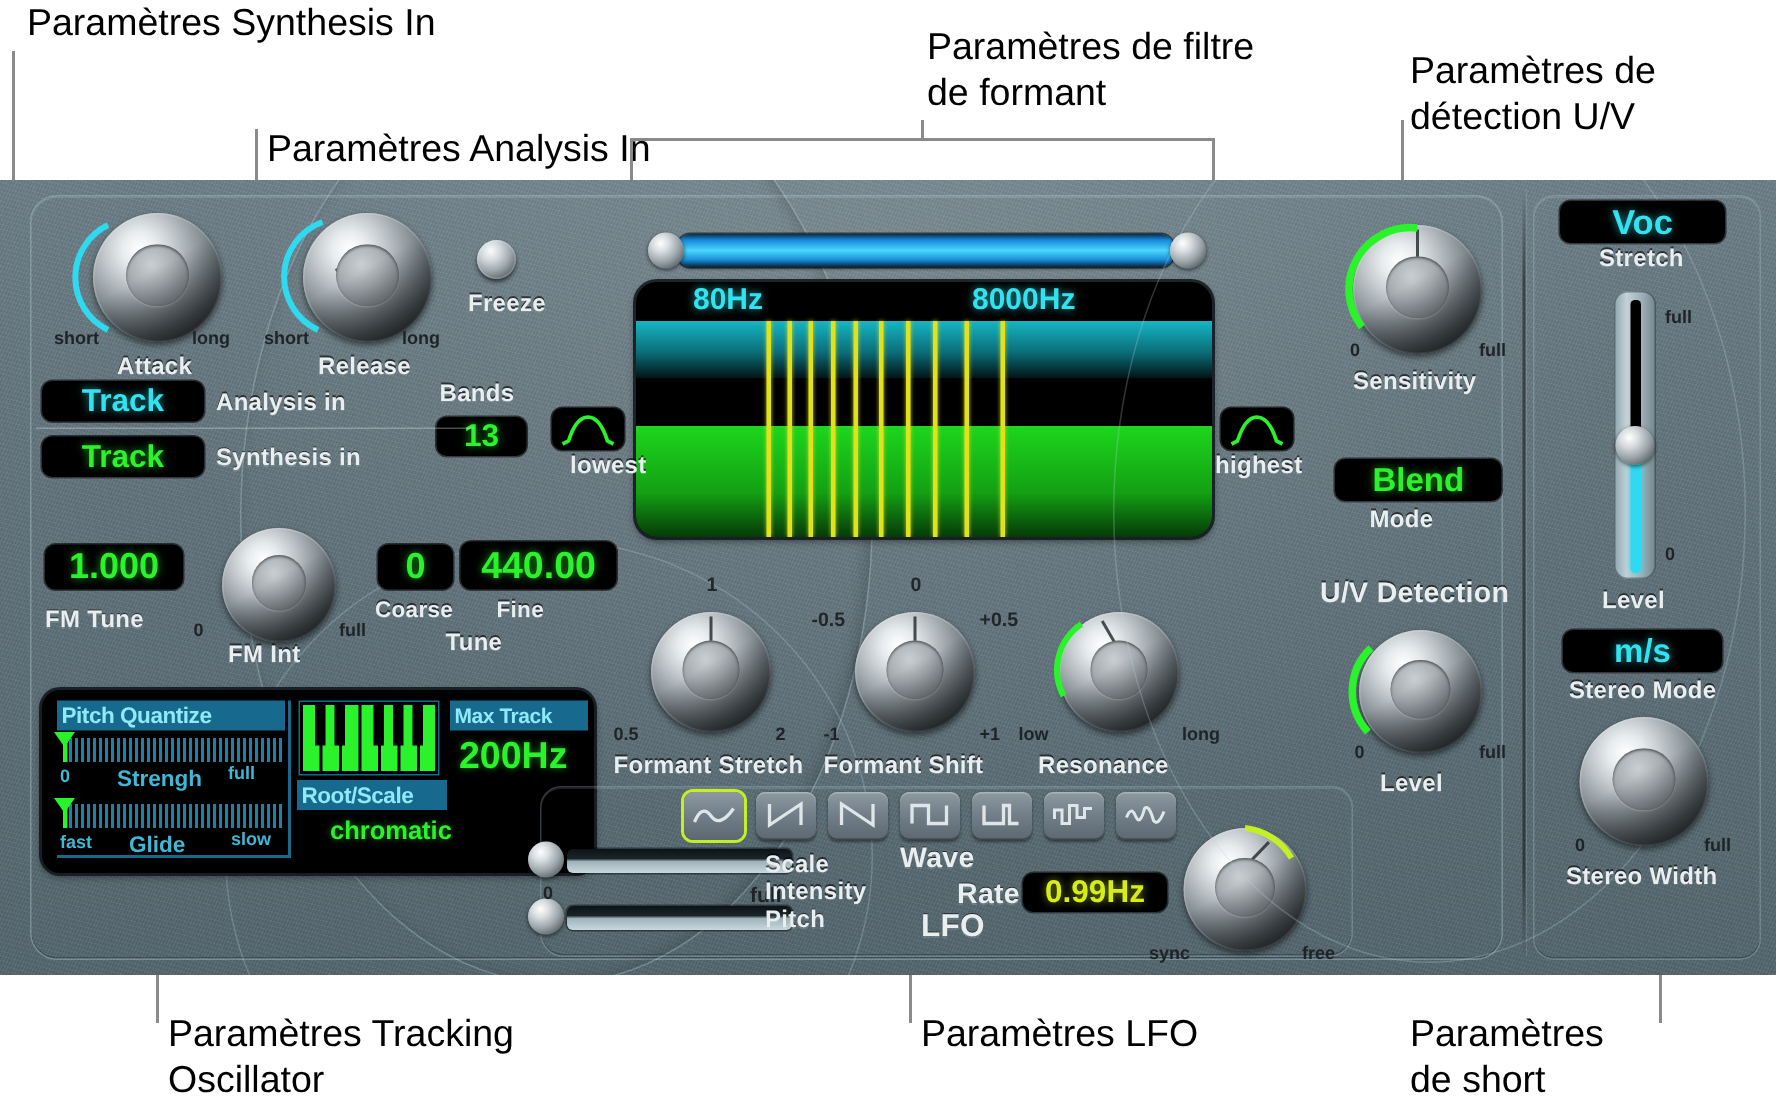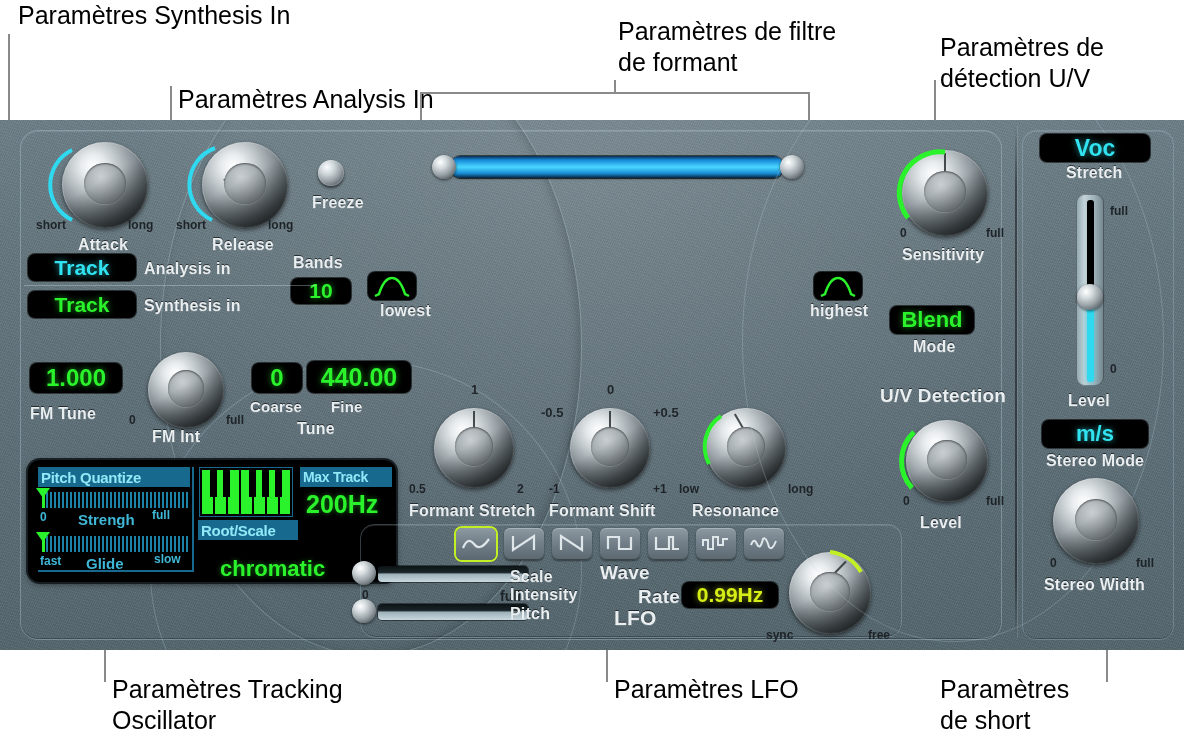--- a/index.html
+++ b/index.html
@@ -195,21 +195,21 @@
     <path d="M 20 88 A 39 39 0 0 1 23 16" fill="none" stroke="#2fd9f0" stroke-width="4"></path>
   </svg>
   <div class="ticklbl" style="left:176px;top:98px;">short</div>
   <div class="ticklbl" style="left:268px;top:98px;">long</div>
   <div class="knoblbl" style="left:212px;top:116px;">Release</div>
 
   <div class="freeze" style="left:318px;top:40px;"></div>
   <div class="knoblbl" style="left:312px;top:74px;">Freeze</div>
 
   <div class="knoblbl" style="left:293px;top:134px;">Bands</div>
-  <div class="lcd green" style="left:291px;top:158px;width:60px;height:26px;font-size:21px;">10</div>
+  <div class="lcd green" style="left:291px;top:158px;width:60px;height:26px;font-size:21px;">13</div>
 
   <div class="lcd cyan" style="left:28px;top:134px;width:108px;height:27px;font-size:21px;">Track</div>
   <div class="knoblbl" style="left:144px;top:140px;">Analysis in</div>
 
   <div class="leader hline" style="left:24px;top:165px;width:292px;background:rgba(220,235,242,.32);height:1px;"></div>
 
   <div class="lcd green" style="left:28px;top:171px;width:108px;height:27px;font-size:21px;">Track</div>
   <div class="knoblbl" style="left:144px;top:177px;">Synthesis in</div>
 
   <div class="lcd green" style="left:30px;top:243px;width:92px;height:30px;font-size:24px;">1.000</div>
@@ -259,29 +259,45 @@
       <div class="wkey" style="left:54px;top:2px;width:11px;height:44px;"></div>
       <div class="wkey" style="left:67px;top:2px;width:11px;height:44px;"></div>
       <div class="wkey" style="left:80px;top:2px;width:10px;height:44px;"></div>
       <div class="bkey" style="left:10px;top:2px;width:7px;height:27px;"></div>
       <div class="bkey" style="left:23px;top:2px;width:7px;height:27px;"></div>
       <div class="bkey" style="left:49px;top:2px;width:7px;height:27px;"></div>
       <div class="bkey" style="left:62px;top:2px;width:7px;height:27px;"></div>
       <div class="bkey" style="left:75px;top:2px;width:7px;height:27px;"></div>
     </div>
     <div class="tohdr" style="left:170px;top:60px;width:100px;height:20px;">Root/Scale</div>
-    <div class="tobig" style="left:192px;top:96px;font-size:22px;">chromatic</div>
+    <div class="tobig" style="left:192px;top:84px;font-size:17px;">chromatic</div>
     <div class="tohdr" style="left:272px;top:7px;width:92px;height:20px;font-size:14px;">Max Track</div>
     <div class="tobig" style="left:278px;top:30px;font-size:25px;">200Hz</div>
   </div>
 
   <div id="bandbar" style="left:452px;top:36px;width:330px;height:22px;"></div>
   <div class="handle" style="left:432px;top:35px;width:24px;height:24px;"></div>
   <div class="handle" style="left:780px;top:35px;width:24px;height:24px;"></div>
 
+  <div id="formant" style="left:424px;top:68px;width:384px;height:170px;">
+    <div class="fz-top" style="top:26px;height:38px;"></div>
+    <div class="fz-bot" style="top:96px;height:74px;"></div>
+    <div class="fhz" style="left:38px;top:1px;">80Hz</div>
+    <div class="fhz" style="left:224px;top:1px;">8000Hz</div>
+    <div class="fline" style="left:87px;top:26px;height:144px;"></div>
+    <div class="fline" style="left:101px;top:26px;height:144px;"></div>
+    <div class="fline" style="left:115px;top:26px;height:144px;"></div>
+    <div class="fline" style="left:130px;top:26px;height:144px;"></div>
+    <div class="fline" style="left:145px;top:26px;height:144px;"></div>
+    <div class="fline" style="left:162px;top:26px;height:144px;"></div>
+    <div class="fline" style="left:180px;top:26px;height:144px;"></div>
+    <div class="fline" style="left:198px;top:26px;height:144px;"></div>
+    <div class="fline" style="left:219px;top:26px;height:144px;"></div>
+    <div class="fline" style="left:243px;top:26px;height:144px;"></div>
+  </div>
 
   <div class="curvebtn" style="left:368px;top:152px;width:48px;height:28px;">
     <svg width="48" height="28">
       <path d="M 7 24 L 11 22 Q 16 6 24 6 Q 32 6 37 22 L 41 24" fill="none" stroke="#2bf32b" stroke-width="2.5"></path>
     </svg>
   </div>
   <div class="knoblbl" style="left:364px;top:182px;margin-left:16px;">lowest</div>
 
   <div class="curvebtn" style="left:814px;top:152px;width:48px;height:28px;">
     <svg width="48" height="28">
@@ -400,21 +416,21 @@
     <div class="cap"></div>
     <div class="shade"></div>
   </div>
   <svg class="arcwrap" style="left:892px;top:20px;" width="106" height="106">
     <path d="M 16 78 A 41 41 0 0 1 53 12" fill="none" stroke="#2bf32b" stroke-width="5"></path>
   </svg>
   <div class="ticklbl" style="left:900px;top:106px;">0</div>
   <div class="ticklbl" style="left:986px;top:106px;">full</div>
   <div class="knoblbl" style="left:902px;top:126px;">Sensitivity</div>
 
-  <div class="lcd green" style="left:890px;top:186px;width:84px;height:28px;font-size:22px;">Blend</div>
+  <div class="lcd green" style="left:890px;top:186px;width:111px;height:28px;font-size:22px;">Blend</div>
   <div class="knoblbl" style="left:913px;top:218px;">Mode</div>
   <div class="knoblbl" style="left:880px;top:265px;font-size:19px;">U/V Detection</div>
 
   <div class="knob" style="left:906px;top:300px;width:82px;height:82px;">
     <div class="pointer" style="transform:rotate(-128deg);"></div>
     <div class="cap"></div>
     <div class="shade"></div>
   </div>
   <svg class="arcwrap" style="left:896px;top:290px;" width="102" height="102">
     <path d="M 16 78 A 40 40 0 0 1 18 22" fill="none" stroke="#2bf32b" stroke-width="5"></path>

